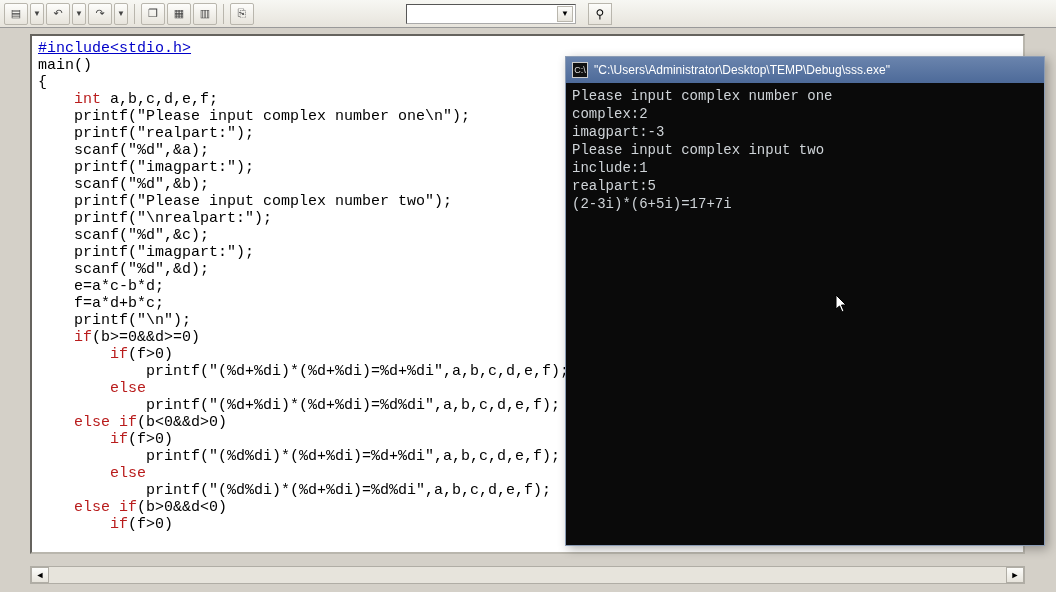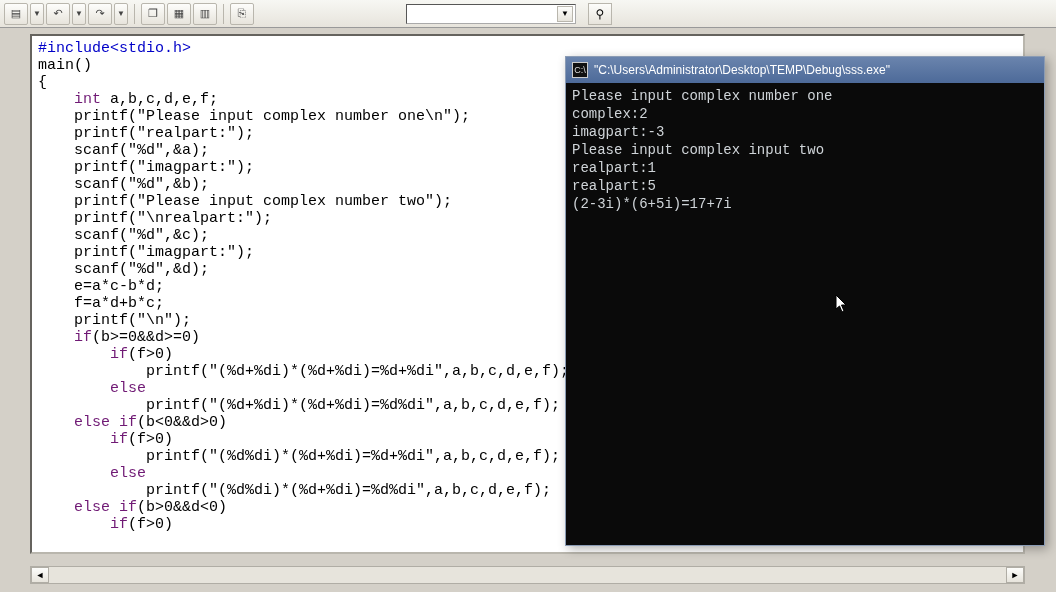--- a/index.html
+++ b/index.html
@@ -86,22 +86,22 @@
     overflow: hidden;
   }
   pre.code {
     margin: 0;
     font-family: "Fixedsys", "Courier New", monospace;
     font-size: 15px;
     line-height: 17px;
     color: #000;
     white-space: pre;
   }
-  .pp { color: #0000c8; }
-  .kw { color: #701a75; }
+  .pp { color: #0000c8; text-decoration: underline; }
+  .kw { color: #b91c1c; }
 
   .hscroll {
     position: absolute;
     left: 30px;
     bottom: 8px;
     width: 995px;
     height: 18px;
     background: #e7e4dc;
     border: 1px solid #b0ada5;
     display: flex;
@@ -247,21 +247,21 @@
 <div class="console-win">
   <div class="console-title">
     <div class="console-ico">C:\</div>
     <div class="console-title-text">"C:\Users\Administrator\Desktop\TEMP\Debug\sss.exe"</div>
   </div>
   <div class="console-body" id="console-body">
       <div class="line">Please input complex number one</div>
       <div class="line">complex:2</div>
       <div class="line">imagpart:-3</div>
       <div class="line">Please input complex input two</div>
-      <div class="line">realpart:1</div>
+      <div class="line">include:1</div>
       <div class="line">realpart:5</div>
       <div class="line"></div>
       <div class="line">(2-3i)*(6+5i)=17+7i</div>
     </div>
 </div>
 
 <svg class="mouse-pointer" viewBox="0 0 14 20">
   <path d="M1 1 L1 15 L4.5 12 L7 18 L9 17 L6.5 11 L11 11 Z" fill="#fff" stroke="#000" stroke-width="1"></path>
 </svg>
 

